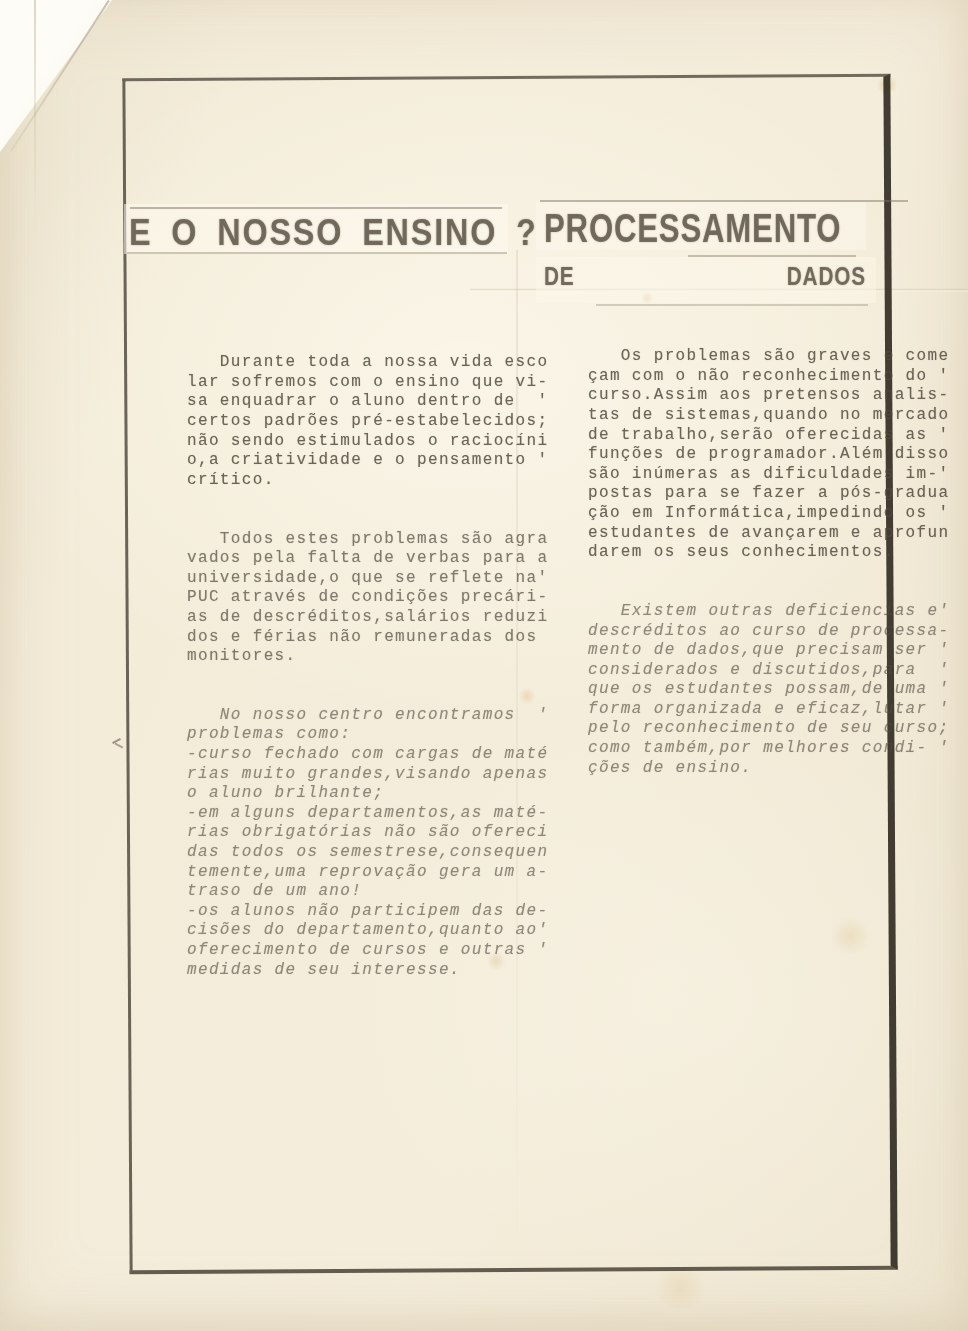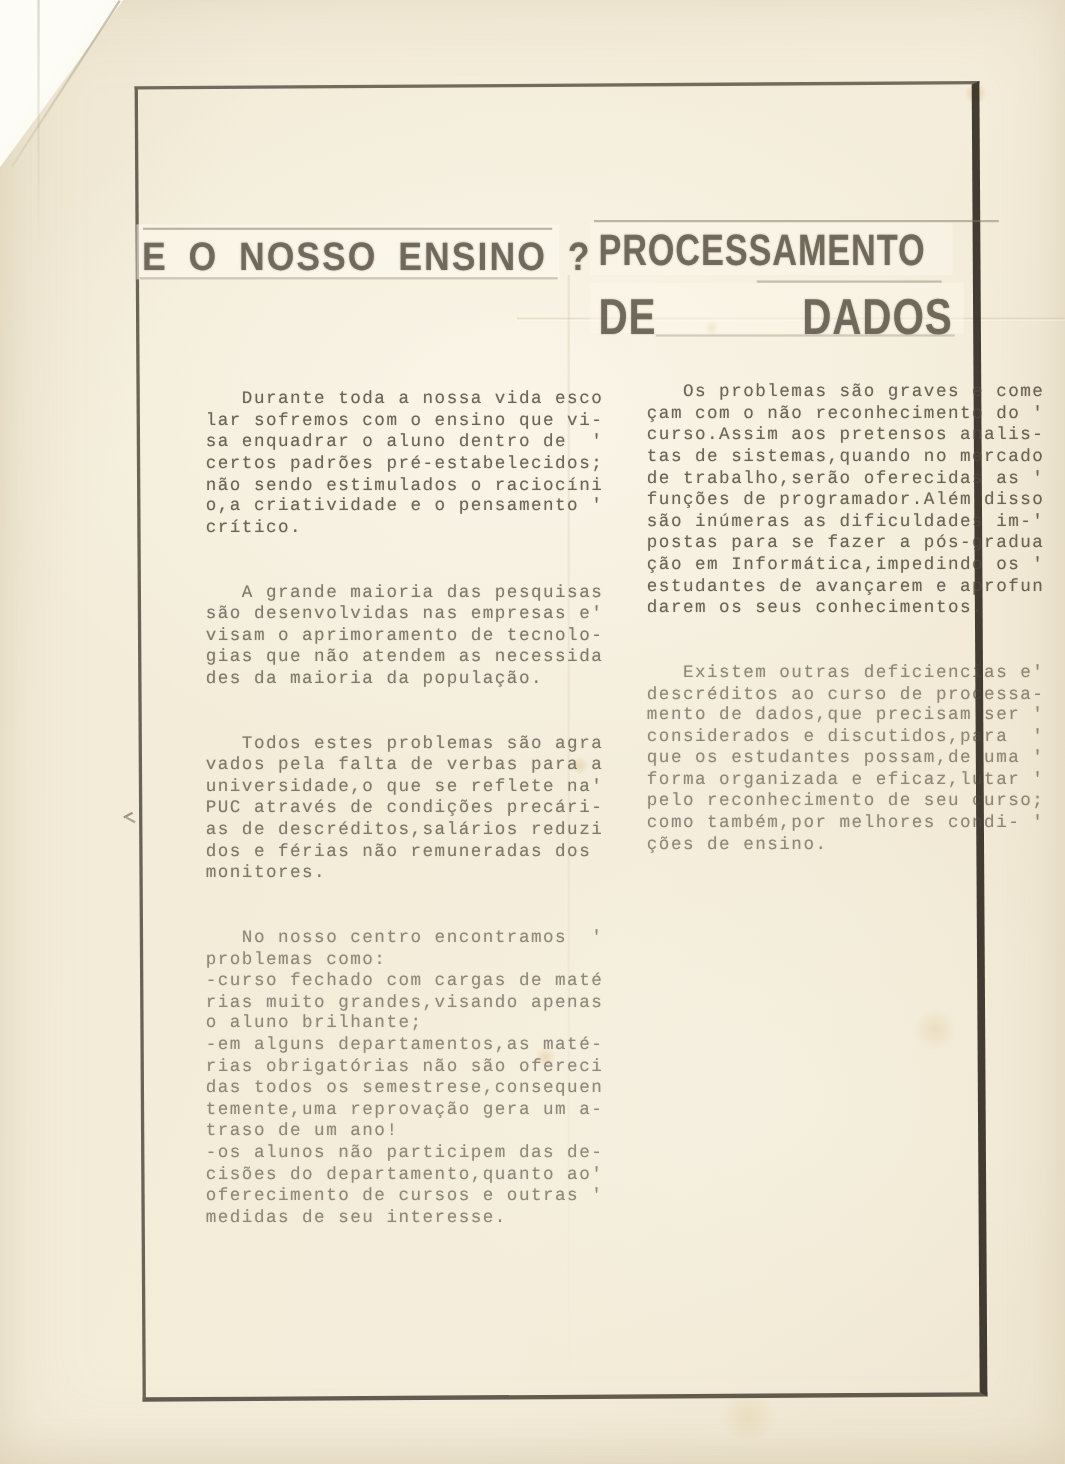--- a/index.html
+++ b/index.html
@@ -109,42 +109,42 @@
   .rule-r-mid    { left: 688px; top: 255px; width: 168px; background: rgba(135,125,106,0.45); }
   .rule-r-bottom { left: 596px; top: 304px; width: 272px; background: rgba(150,140,120,0.38); }
   .right-headline-1 {
     position: absolute; left: 544px; top: 206px;
     font-size: 40px; letter-spacing: 1px;
     transform: scaleX(0.78); transform-origin: left top;
   }
   .right-headline-2 {
     position: absolute; left: 544px; top: 261px; width: 322px;
     display: flex; justify-content: space-between;
-    font-size: 46px; letter-spacing: 1px;
+    font-size: 26px; letter-spacing: 1px;
   }
   .right-headline-2 .headline { transform: scaleX(0.8); }
   .right-headline-2 .hw-de { transform-origin: left top; }
   .right-headline-2 .hw-dados { transform-origin: right top; }
 
   
   .body-col {
     position: absolute;
     font-family: "Liberation Mono", "DejaVu Sans Mono", monospace;
     font-size: 16px; line-height: 19.6px; letter-spacing: 1.35px;
     color: rgba(82,75,63,0.88);
     text-shadow: 0 0 1px rgba(82,75,63,0.4);
     white-space: pre;
     margin-left: 48px;
   }
   .body-left  { left: 139px; top: 314px; width: 376px; }
   .body-right { left: 540px; top: 308px; width: 374px; }
   .body-col p { margin: 0; }
   .fade-a { opacity: 0.92; }
   .fade-b { opacity: 0.78; }
-  .fade-c { opacity: 0.68; }
+  .fade-c { opacity: 0.68; font-style: italic; }
 </style>
 </head>
 <body>
 
 <div class="page">
 
   <div class="fold-corner"></div>
   <div class="fold-crease"></div>
   <div class="edge-crease-left"></div>
   <div class="crease-h"></div>
@@ -165,25 +165,20 @@
   <div class="rule rule-l-bottom"></div>
 
   <div class="body-col body-left">
     <p class="fade-a">   Durante toda a nossa vida esco
 lar sofremos com o ensino que vi-
 sa enquadrar o aluno dentro de  '
 certos padrões pré-estabelecidos;
 não sendo estimulados o raciocíni
 o,a criatividade e o pensamento '
 crítico.</p>
-    <p class="fade-b">   A grande maioria das pesquisas
-são desenvolvidas nas empresas e'
-visam o aprimoramento de tecnolo-
-gias que não atendem as necessida
-des da maioria da população.</p>
     <p class="fade-b">   Todos estes problemas são agra
 vados pela falta de verbas para a
 universidade,o que se reflete na'
 PUC através de condições precári-
 as de descréditos,salários reduzi
 dos e férias não remuneradas dos
 monitores.</p>
     <p class="fade-c">   No nosso centro encontramos  '
 problemas como:
 -curso fechado com cargas de maté

